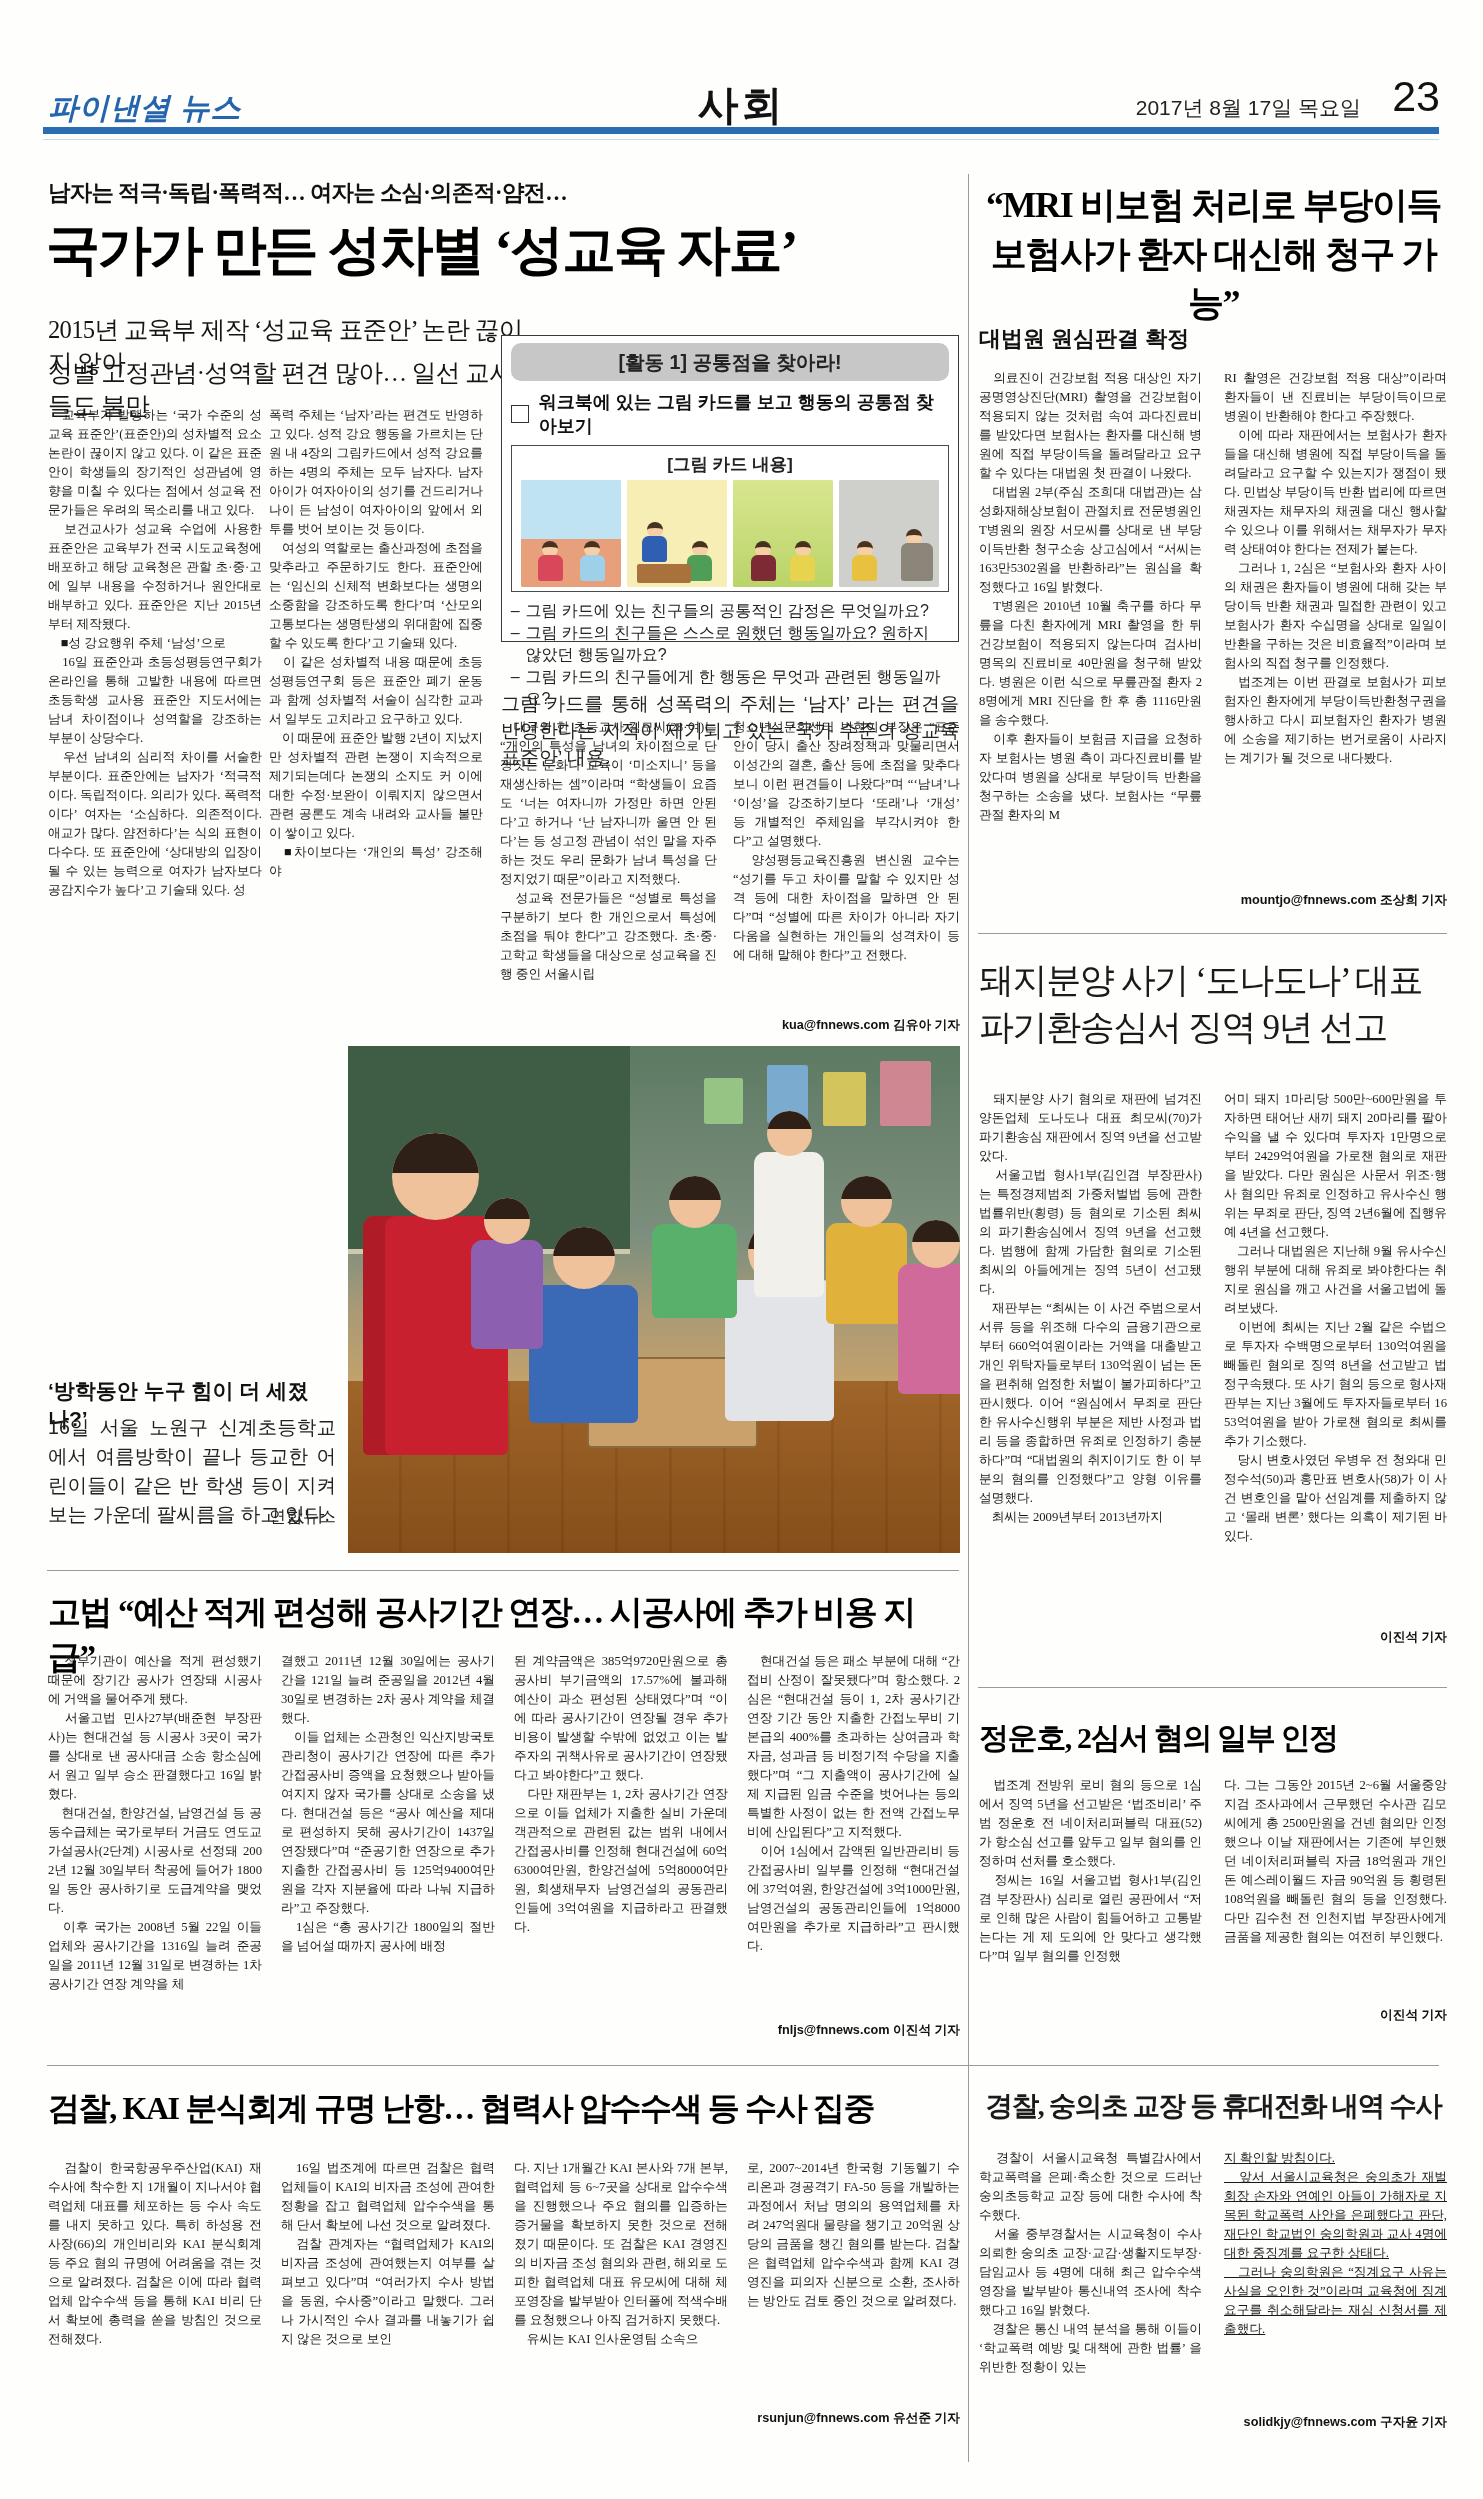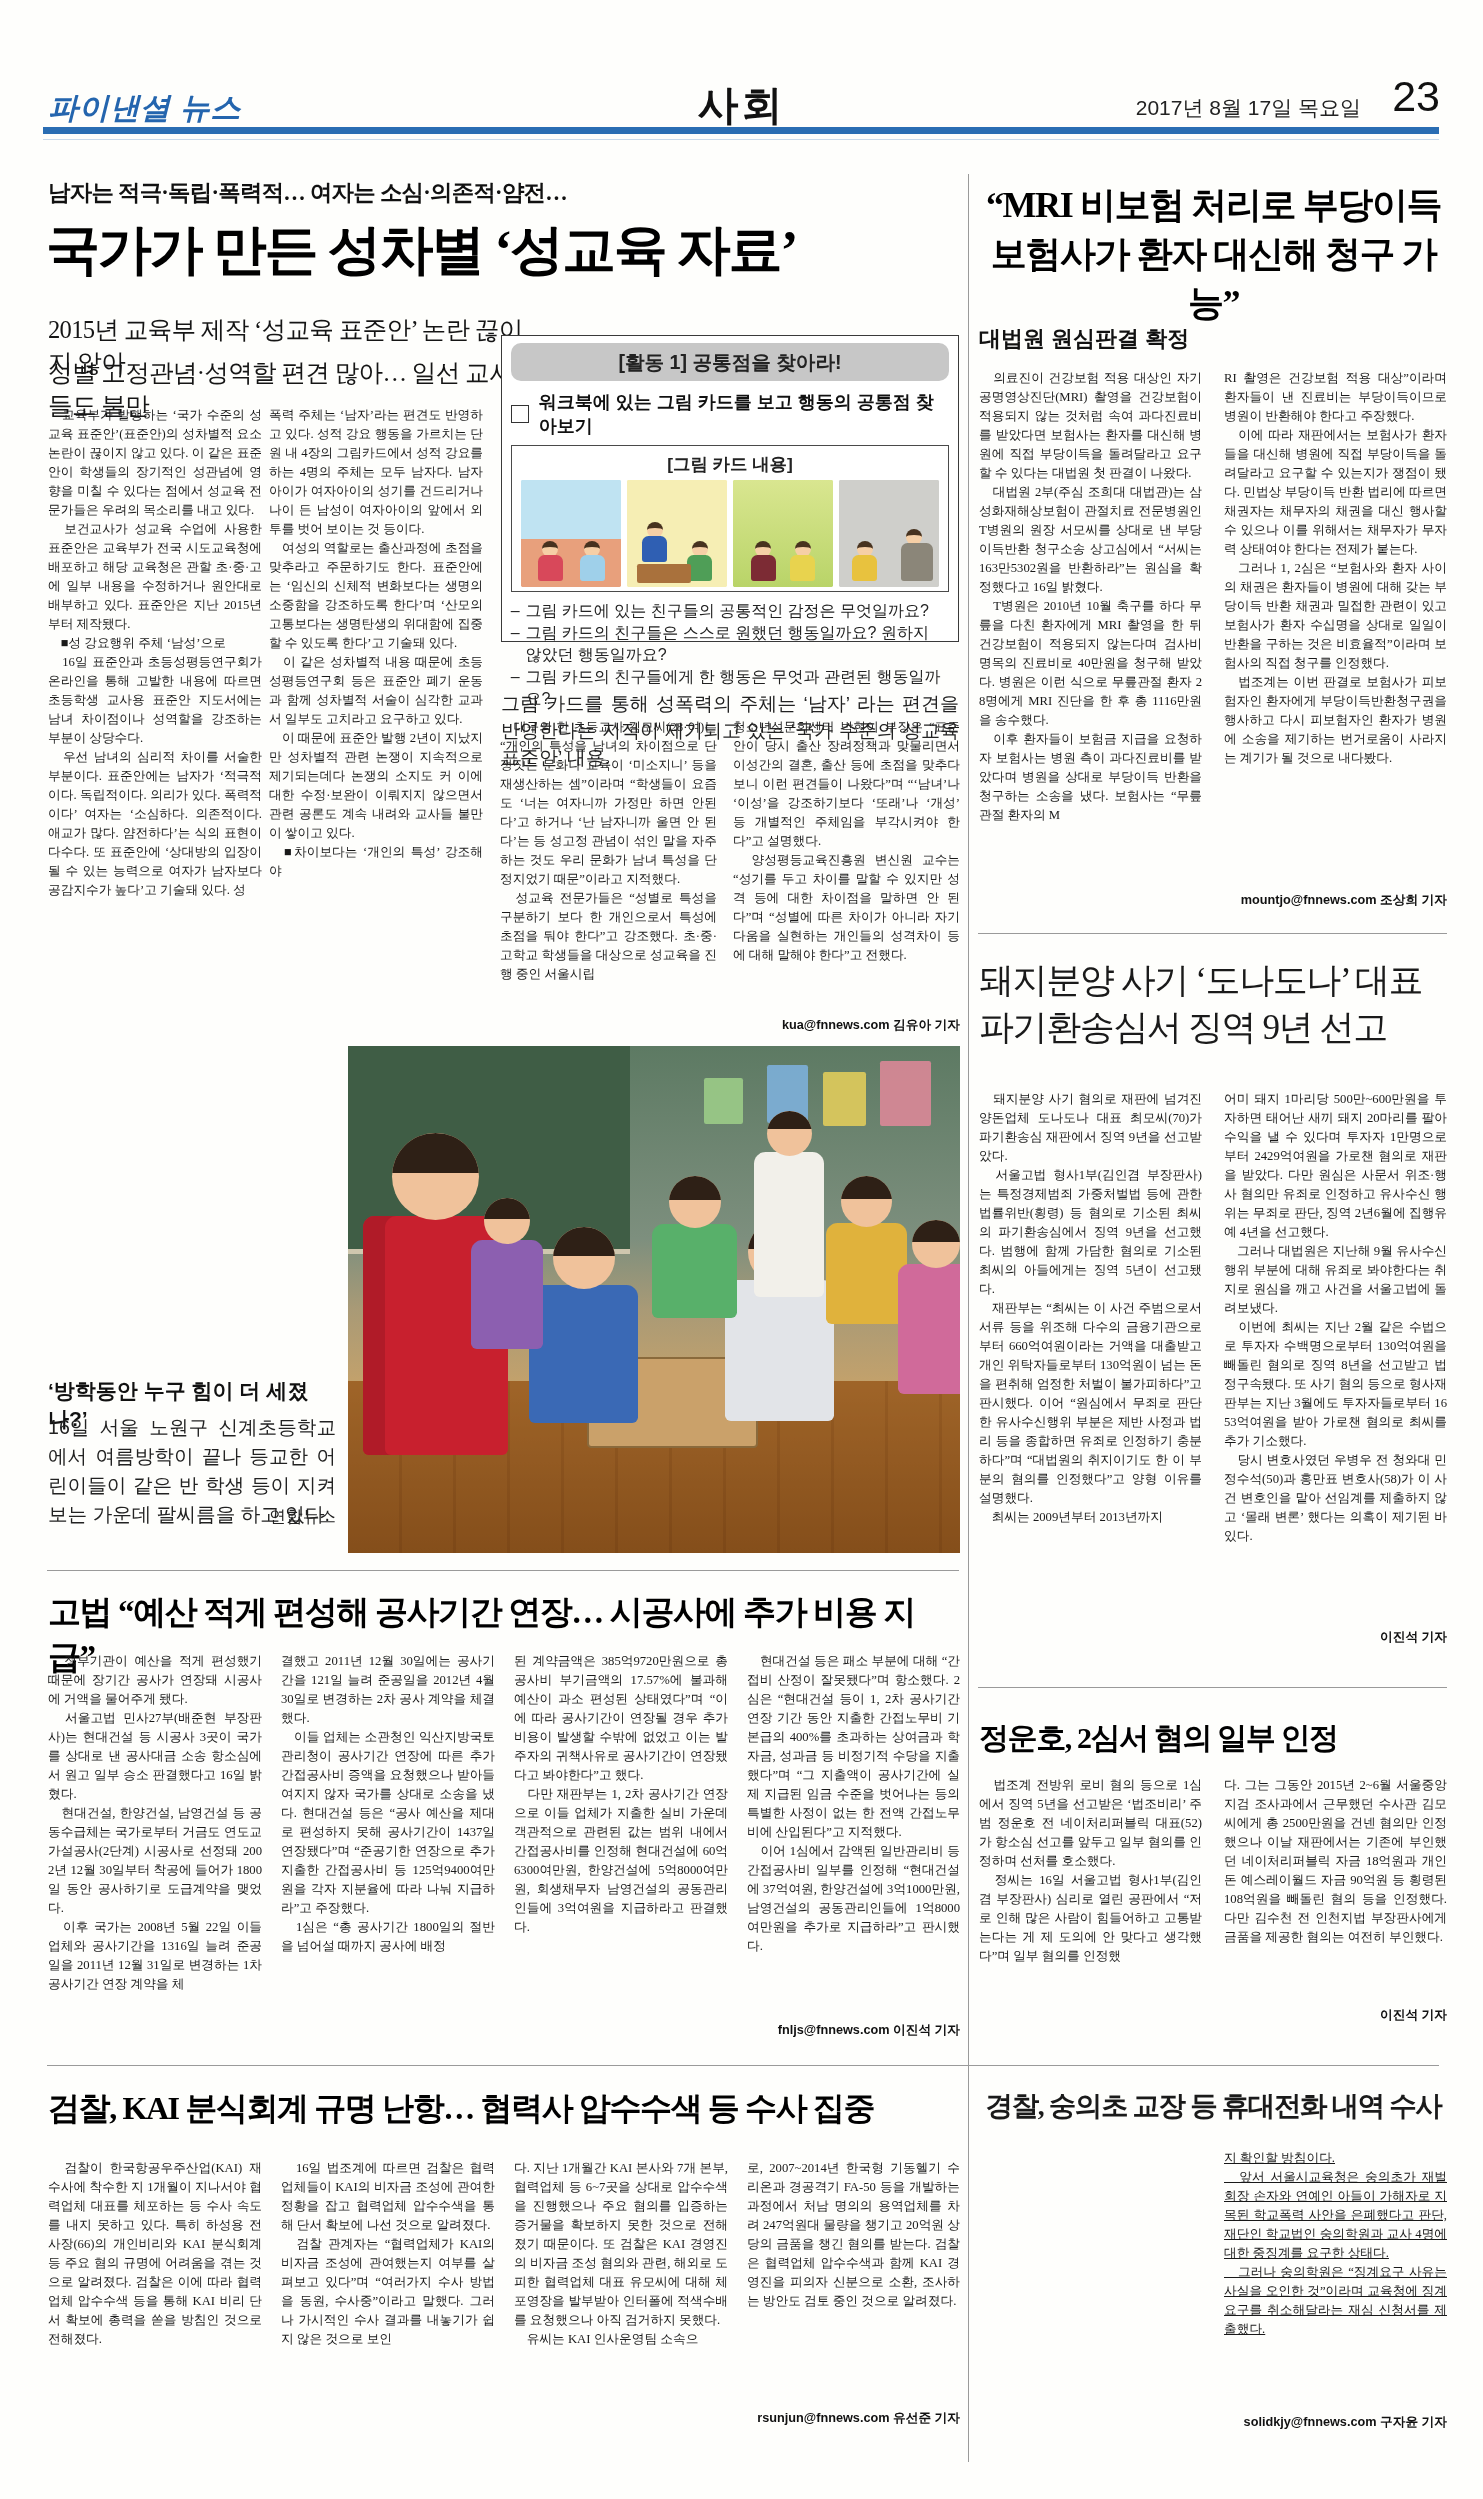--- a/index.html
+++ b/index.html
@@ -288,19 +288,22 @@
   <div class="abs byline" style="left:1224px;top:1629px;width:223px;">이진석 기자</div>
 
   <div class="hrule" style="left:978px;top:1687px;width:469px;"></div>
   <div class="abs headline-sm" style="left:979px;top:1718px;width:469px;">정운호, 2심서 혐의 일부  인정</div>
   <div class="abs bodycol" style="left:979px;top:1776px;width:223px;height:261px;">　법조계 전방위 로비 혐의 등으로 1심에서 징역 5년을 선고받은 ‘법조비리’ 주범 정운호 전 네이처리퍼블릭 대표(52)가 항소심 선고를 앞두고 일부 혐의를 인정하며 선처를 호소했다.
 　정씨는 16일 서울고법 형사1부(김인겸 부장판사) 심리로 열린 공판에서 “저로 인해 많은 사람이 힘들어하고 고통받는다는 게 제 도의에 안 맞다고 생각했다”며 일부 혐의를 인정했</div>
   <div class="abs bodycol" style="left:1224px;top:1776px;width:223px;height:224px;">다. 그는 그동안 2015년 2~6월 서울중앙지검 조사과에서 근무했던 수사관 김모씨에게 총 2500만원을 건넨 혐의만 인정했으나 이날 재판에서는 기존에 부인했던 네이처리퍼블릭 자금 18억원과 개인돈 예스레이월드 자금 90억원 등 횡령된 108억원을 빼돌린 혐의 등을 인정했다. 다만 김수천 전 인천지법 부장판사에게 금품을 제공한 혐의는 여전히 부인했다.</div>
   <div class="abs byline" style="left:1224px;top:2007px;width:223px;">이진석 기자</div>
 
   <div class="abs" style="left:979px;top:2088px;width:469px;text-align:center;font-size:27.5px;font-weight:bold;letter-spacing:-1.4px;">경찰, 숭의초 교장 등 휴대전화 내역 수사</div>
+  <div class="abs bodycol" style="left:979px;top:2149px;width:223px;height:311px;">　경찰이 서울시교육청 특별감사에서 학교폭력을 은폐·축소한 것으로 드러난 숭의초등학교 교장 등에 대한 수사에 착수했다.
+　서울 중부경찰서는 시교육청이 수사 의뢰한 숭의초 교장·교감·생활지도부장·담임교사 등 4명에 대해 최근 압수수색 영장을 발부받아 통신내역 조사에 착수했다고 16일 밝혔다.
+　경찰은 통신 내역 분석을 통해 이들이 ‘학교폭력 예방 및 대책에 관한 법률’ 을 위반한 정황이 있는</div>
   <div class="abs bodycol" style="left:1224px;top:2149px;width:223px;height:261px;text-decoration:underline;">지 확인할 방침이다.
 　앞서 서울시교육청은 숭의초가 재벌 회장 손자와 연예인 아들이 가해자로 지목된 학교폭력 사안을 은폐했다고 판단, 재단인 학교법인 숭의학원과 교사 4명에 대한 중징계를 요구한 상태다.
 　그러나 숭의학원은 “징계요구 사유는 사실을 오인한 것”이라며 교육청에 징계요구를 취소해달라는 재심 신청서를 제출했다.</div>
   <div class="abs byline" style="left:1224px;top:2414px;width:223px;">solidkjy@fnnews.com 구자윤 기자</div>
 
 </div>
 
 
 </body></html>

